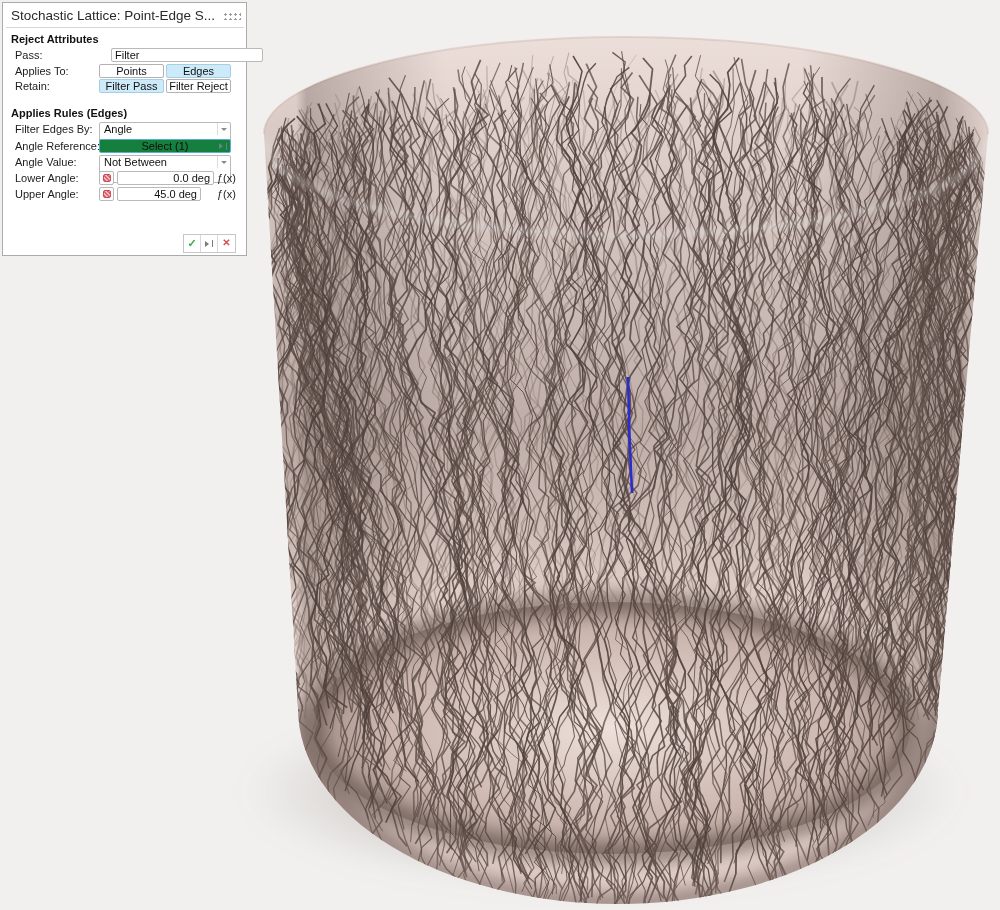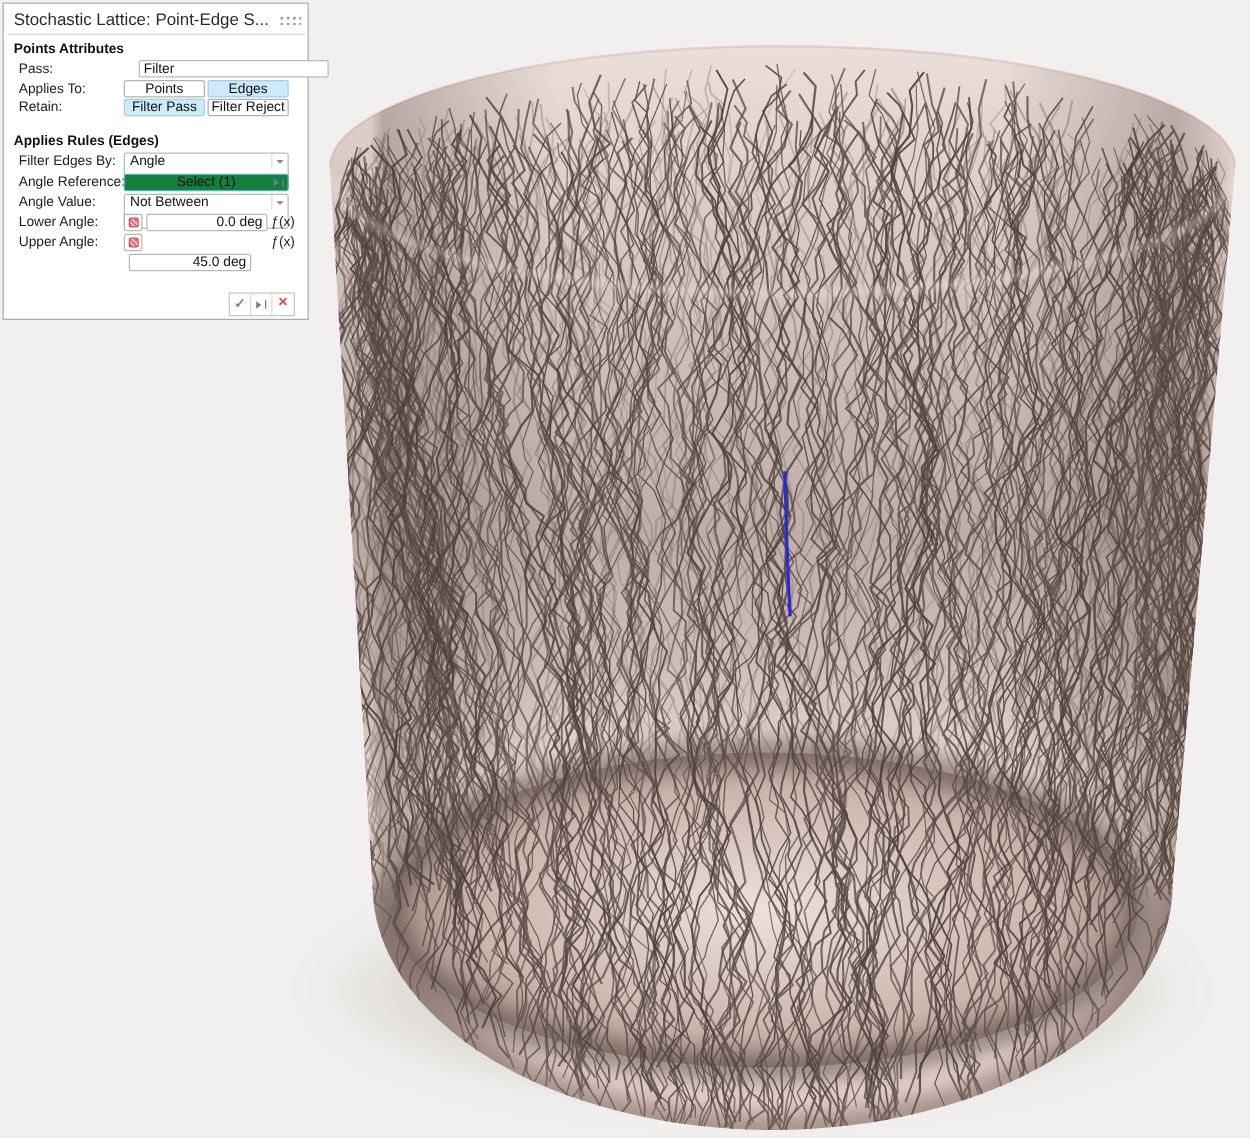--- a/index.html
+++ b/index.html
@@ -584,21 +584,21 @@
   <path d="M 266 140 A 360 95 0 0 0 986 140" fill="none" stroke="rgba(236,239,238,0.7)" stroke-width="2.5" filter="url(#blurSml)"></path>
 
   <polyline id="refLine" points="628,377 629.5,436 632,493" fill="none" stroke-width="2.6" stroke="#2a2bd0"></polyline>
 </svg>
 
 <div id="panel">
   <div class="panel-title">Stochastic Lattice: Point-Edge S...</div>
   <div class="grip"></div>
   <div class="sep"></div>
 
-  <div class="section-h" style="top:30px">Points Attributes</div>
+  <div class="section-h" style="top:30px">Reject Attributes</div>
 
   <div class="rowlab" style="top:46px">Pass:</div>
   <input class="tinput" style="left: 108px; top: 45px; width: 152px;" type="text" value="Filter">
 
   <div class="rowlab" style="top:62px">Applies To:</div>
   <div class="togglebtn" style="left:96px; top:61px">Points</div>
   <div class="togglebtn sel" style="left:163px; top:61px">Edges</div>
 
   <div class="rowlab" style="top:77px">Retain:</div>
   <div class="togglebtn sel" style="left:96px; top:76px">Filter Pass</div>
@@ -635,21 +635,21 @@
   <div class="rampbtn" style="left:96px; top:168px">
     <span class="ramp"></span>
   </div>
   <input class="tinput right" style="left: 114px; top: 168px; width: 97px;" type="text" value="0.0 deg">
   <div class="fx" style="left:214px; top:169px">ƒ(x)</div>
 
   <div class="rowlab" style="top:185px">Upper Angle:</div>
   <div class="rampbtn" style="left:96px; top:184px">
     <span class="ramp"></span>
   </div>
-  <input class="tinput right" style="left: 100px; top: 184px; width: 98px; margin-top: 16px;" type="text" value="45.0 deg">
+  <input class="tinput right" style="left: 114px; top: 184px; width: 84px;" type="text" value="45.0 deg">
   <div class="fx" style="left:214px; top:185px">ƒ(x)</div>
 
   <div class="footer">
     <div class="fbtn check">✓</div>
     <div class="fbtn">
       <span class="pinicon" style="left:4px; top:5px">
         <span class="tri" style="border-left-color:#7b7b7b"></span>
         <span class="bar" style="background:#7b7b7b"></span>
       </span>
     </div>

